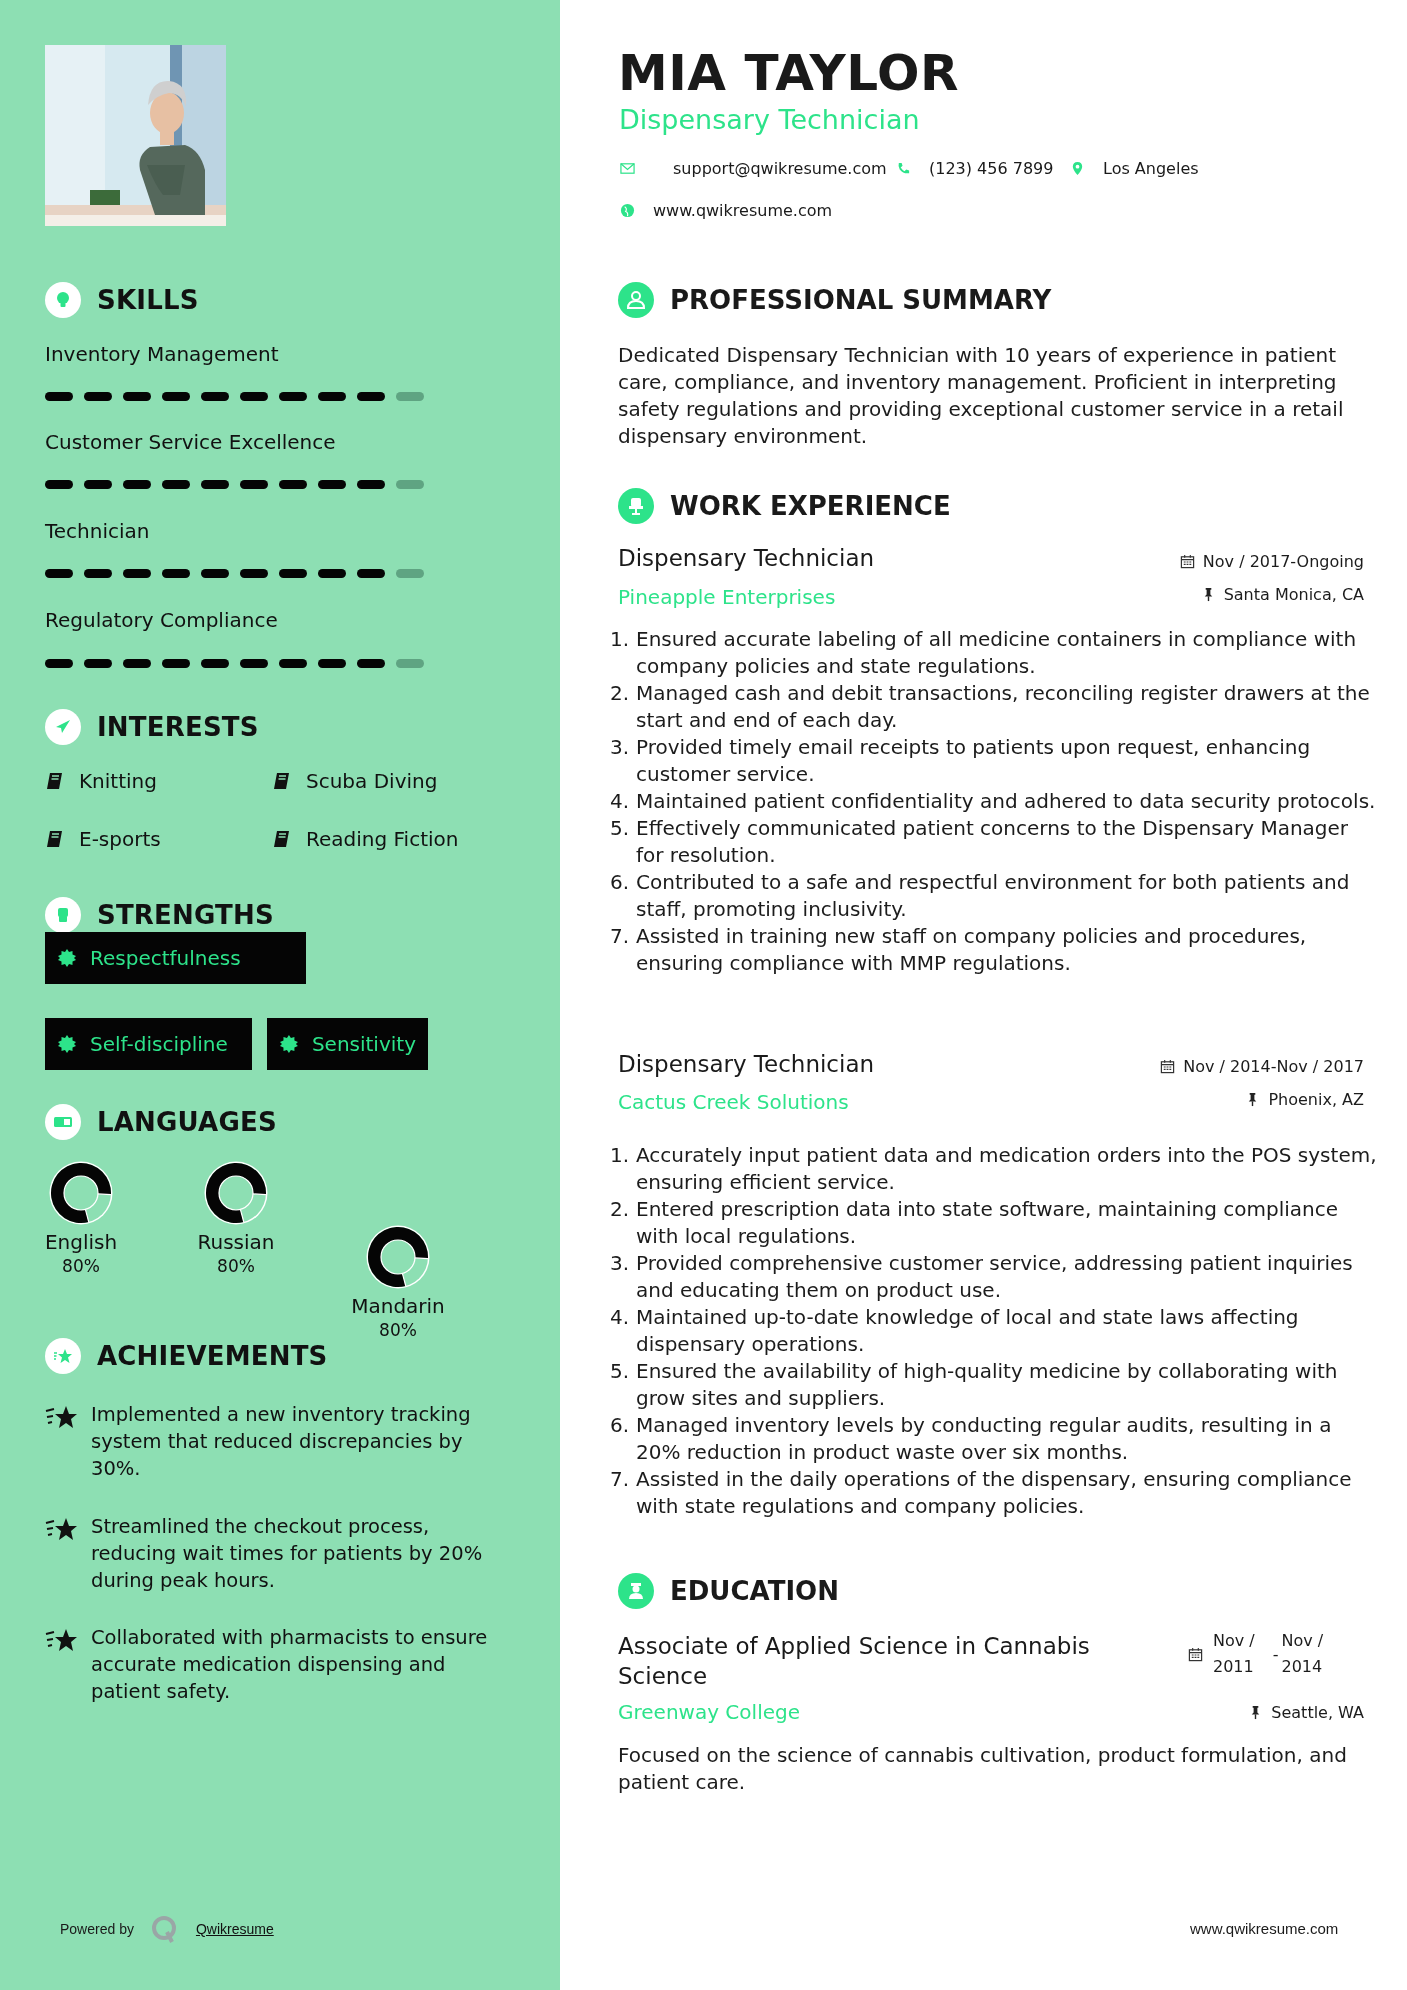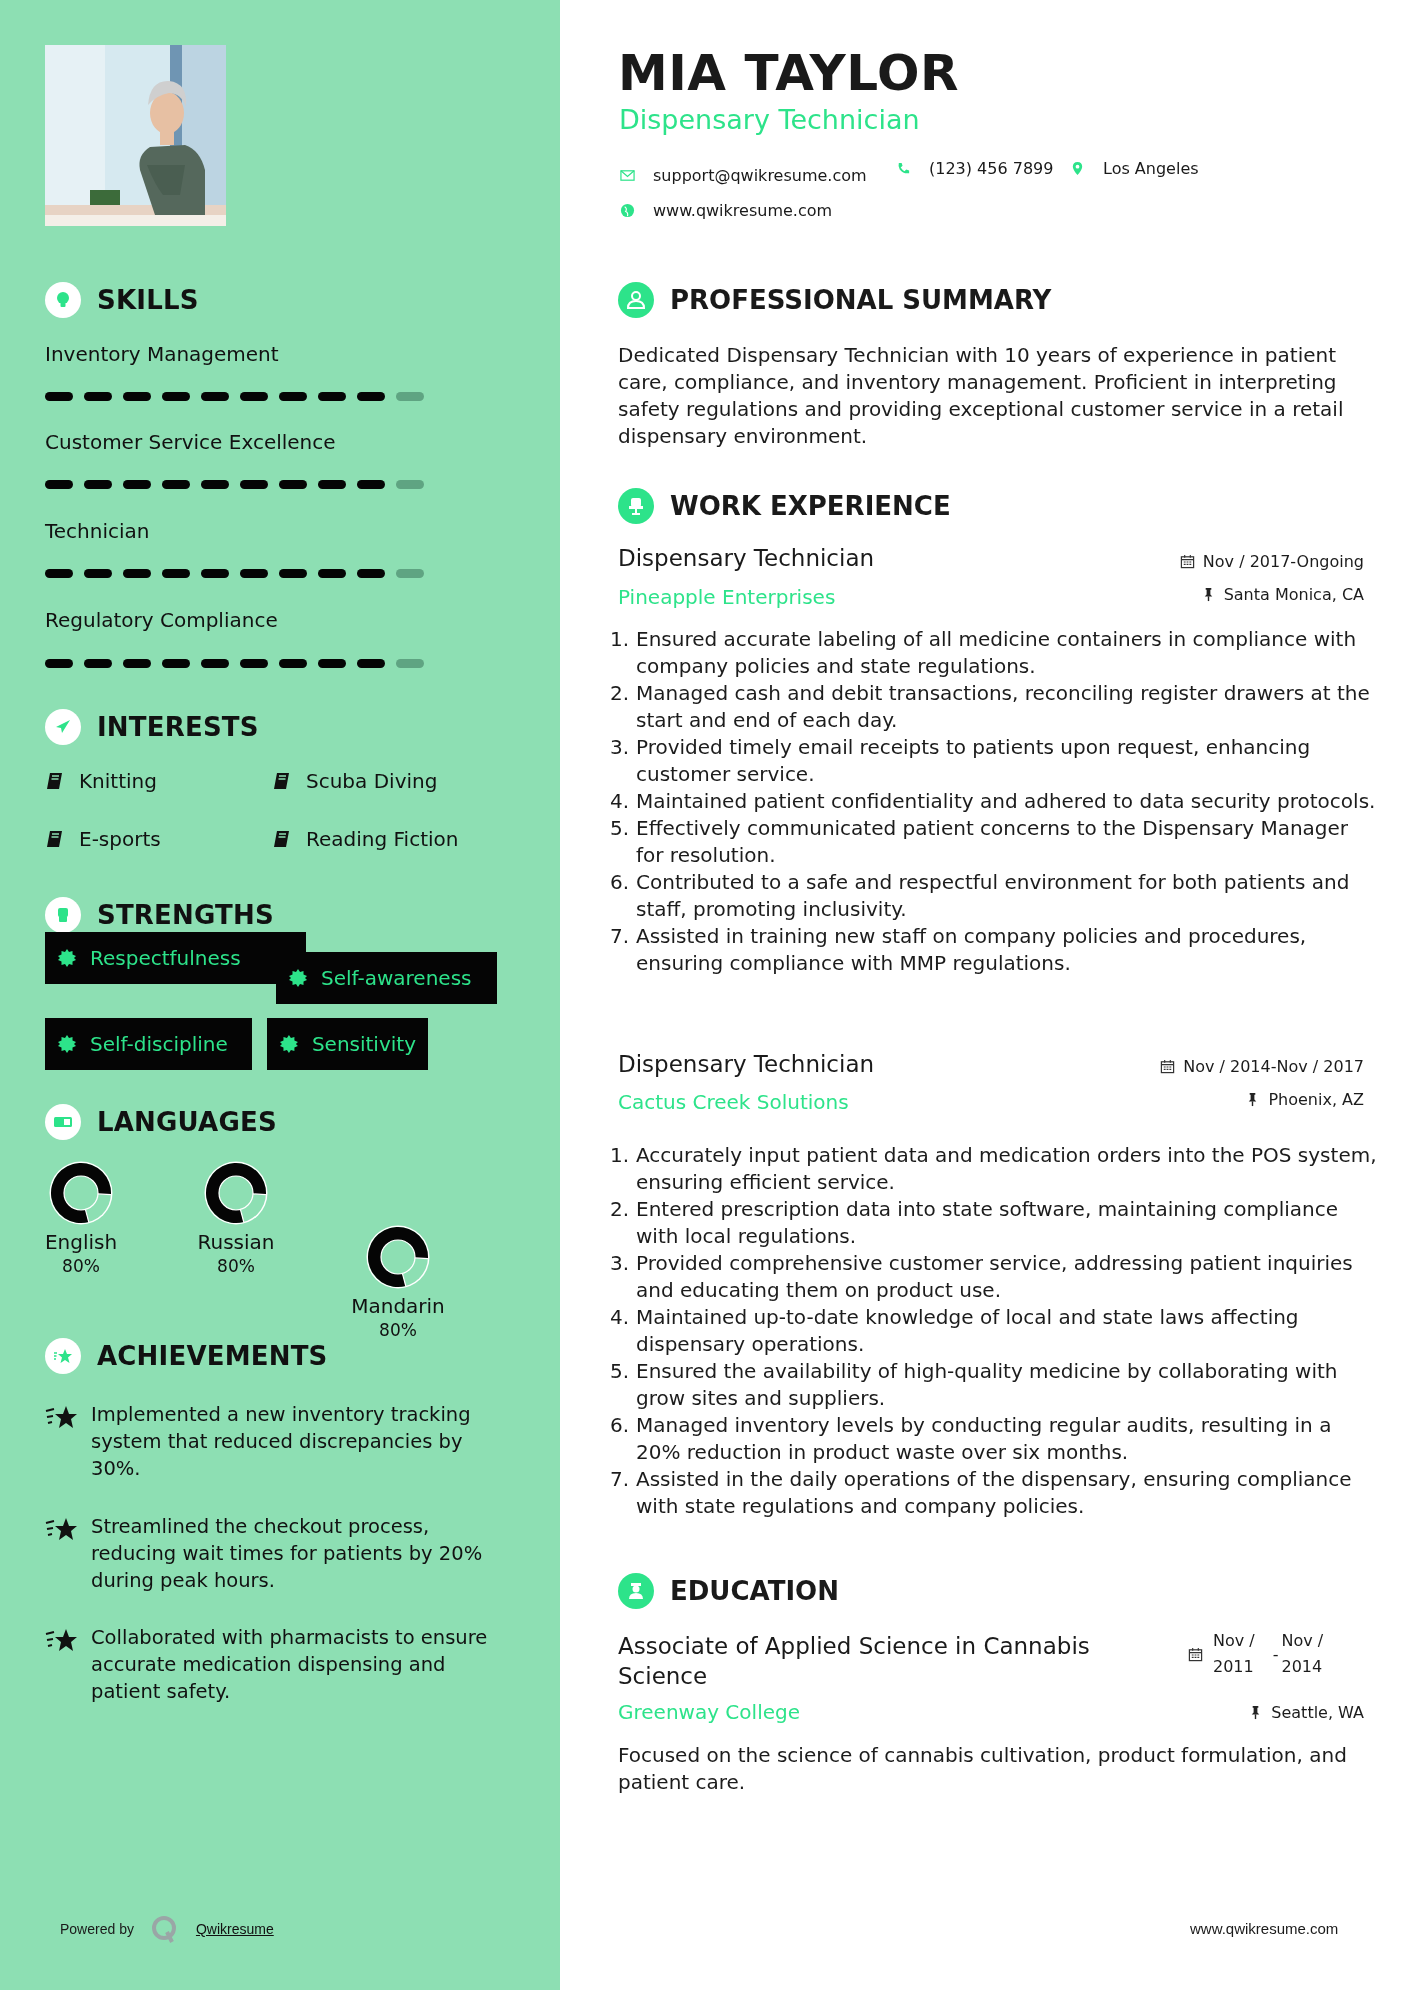--- a/index.html
+++ b/index.html
@@ -210,26 +210,20 @@
     </div>
     <span class="tx">STRENGTHS</span>
   </div>
 
   <div class="chip" style="left:45px; top:932px; width:261px;">
     <svg viewBox="0 0 20 20">
         <polygon points="10,1 12,4 15.5,3 15.5,6.5 19,8 17,10 19,12 15.5,13.5 15.5,17 12,16 10,19 8,16 4.5,17 4.5,13.5 1,12 3,10 1,8 4.5,6.5 4.5,3 8,4" fill="#2de38a"></polygon>
       </svg>
     <span>Respectfulness</span>
   </div>
-  <div class="chip" style="left:276px; top:952px; width:221px;">
-    <svg viewBox="0 0 20 20">
-        <polygon points="10,1 12,4 15.5,3 15.5,6.5 19,8 17,10 19,12 15.5,13.5 15.5,17 12,16 10,19 8,16 4.5,17 4.5,13.5 1,12 3,10 1,8 4.5,6.5 4.5,3 8,4" fill="#2de38a"></polygon>
-      </svg>
-    <span>Self-awareness</span>
-  </div>
   <div class="chip" style="left:45px; top:1018px; width:207px;">
     <svg viewBox="0 0 20 20">
         <polygon points="10,1 12,4 15.5,3 15.5,6.5 19,8 17,10 19,12 15.5,13.5 15.5,17 12,16 10,19 8,16 4.5,17 4.5,13.5 1,12 3,10 1,8 4.5,6.5 4.5,3 8,4" fill="#2de38a"></polygon>
       </svg>
     <span>Self-discipline</span>
   </div>
   <div class="chip" style="left:267px; top:1018px; width:161px;">
     <svg viewBox="0 0 20 20">
         <polygon points="10,1 12,4 15.5,3 15.5,6.5 19,8 17,10 19,12 15.5,13.5 15.5,17 12,16 10,19 8,16 4.5,17 4.5,13.5 1,12 3,10 1,8 4.5,6.5 4.5,3 8,4" fill="#2de38a"></polygon>
       </svg>
@@ -323,21 +317,21 @@
       </svg>
     <a>Qwikresume</a>
   </div>
 </div>
 
 <div class="main"></div>
 
 <div class="name">MIA TAYLOR</div>
 <div class="jobtitle">Dispensary Technician</div>
 
-<div class="contact" style="left:620px; top:166px;">
+<div class="contact" style="left:620px; top:159px;gap:20px;">
   <svg viewBox="0 0 16 16">
       <rect x="1" y="3" width="14" height="10" fill="none" stroke="#2de38a" stroke-width="1.3"></rect>
       <path d="M1 3 L8 9 L15 3" fill="none" stroke="#2de38a" stroke-width="1.3"></path>
     </svg>
   <span>support@qwikresume.com</span>
 </div>
 <div class="contact" style="left:896px; top:159px;">
   <svg viewBox="0 0 16 16">
       <path d="M3 2 L6 2 L7 5 L5 7 Q7 10 9 11 L11 9 L14 10 L14 13 Q8 14 4 9 Q2 5 3 2 Z" fill="#2de38a"></path>
     </svg>

